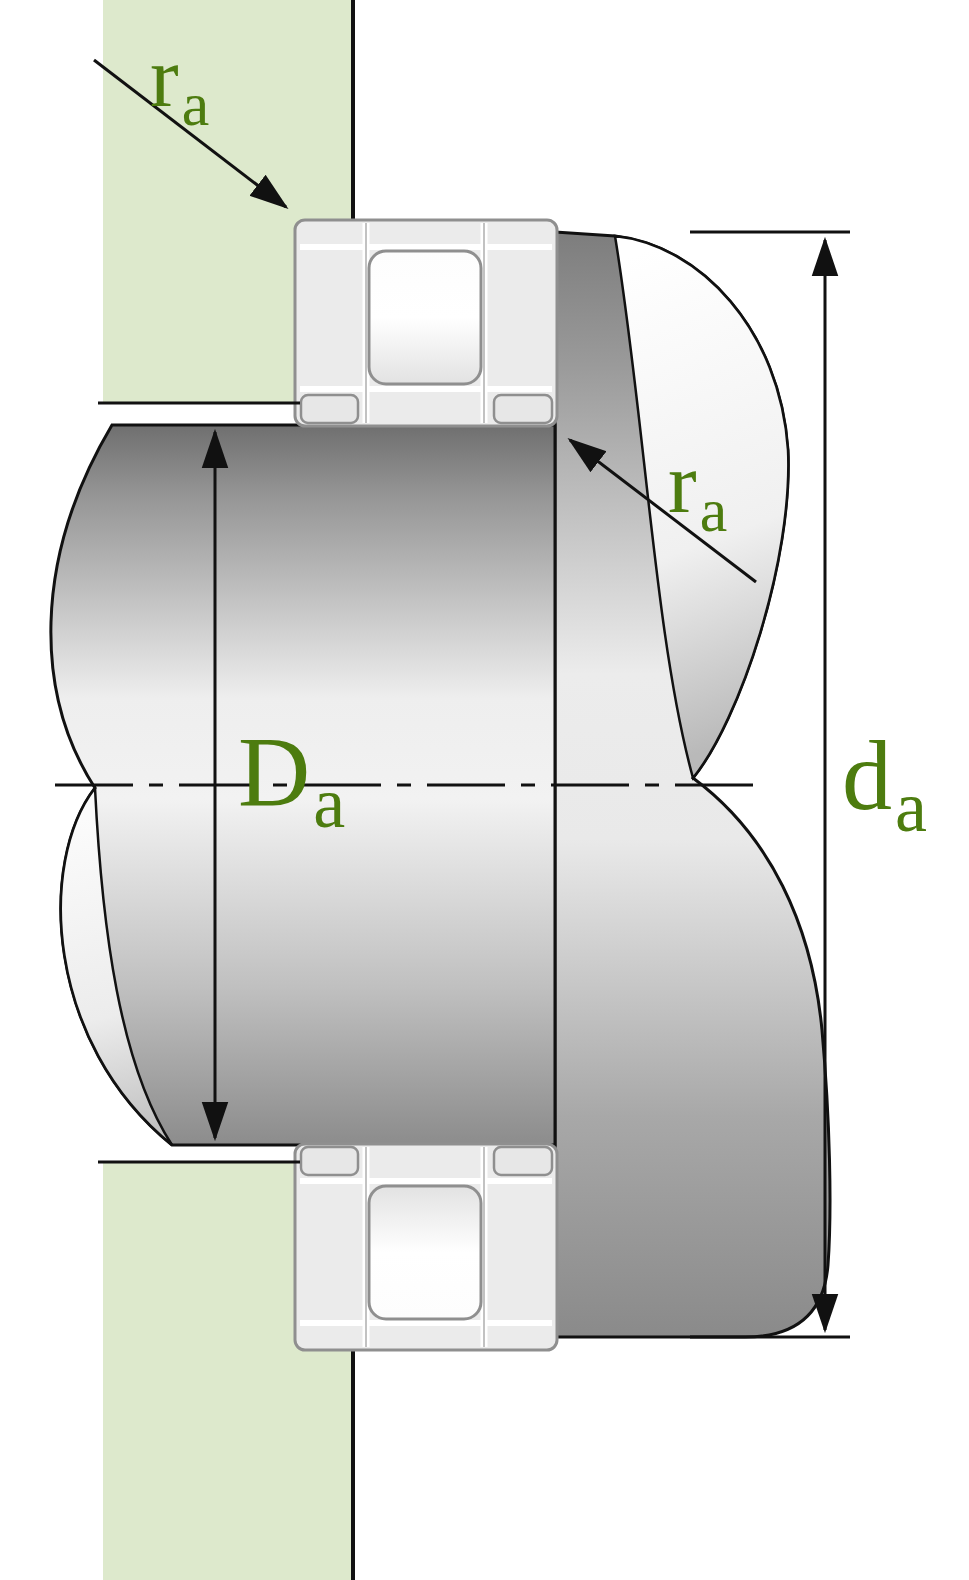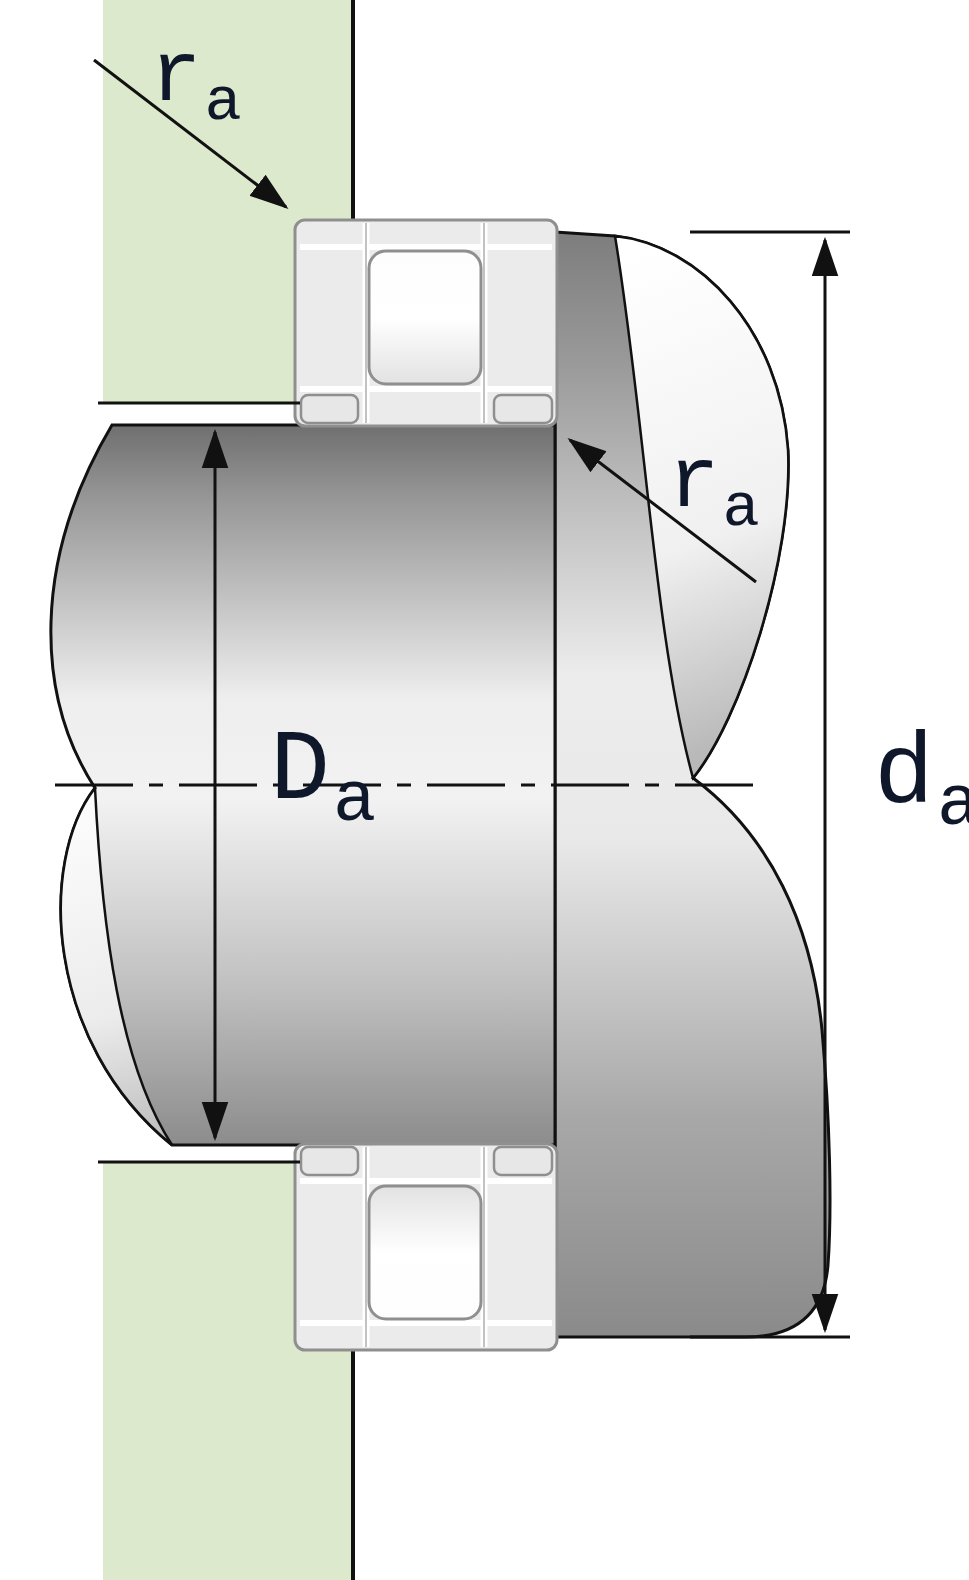--- a/index.html
+++ b/index.html
@@ -11,27 +11,27 @@
     --shaft-light:#f2f2f2;
     --background:#ffffff;
   }
   html,body{margin:0;padding:0;background:var(--background);}
   .stage{
     position:relative;width:969px;height:1580px;background:var(--background);
     overflow:hidden;font-family:"Liberation Sans",sans-serif;
   }
   .stage svg{position:absolute;left:0;top:0;}
   .lbl{
-    position:absolute;color:#0f172a;line-height:1;white-space:nowrap;
-    font-family:Liberation Mono, monospace;
+    position:absolute;color:#4d7c0f;line-height:1;white-space:nowrap;
+    font-family:Liberation Serif, serif;
   }
   .lbl .sub{display:inline-block;transform:translateY(0.30em);margin-left:3px;}
   .lbl-r{font-size:86px;}
   .lbl-r .sub{font-size:62px;}
-  .lbl-big{font-size:100px;margin-left:32px;}
+  .lbl-big{font-size:100px;}
   .lbl-big .sub{font-size:72px;}
 </style>
 </head>
 <body>
 
 <div class="stage">
 
   <svg width="969" height="1580" viewBox="0 0 969 1580">
     <defs>
       <marker id="arrow" viewBox="0 0 10 10" refX="9.2" refY="5" markerWidth="13" markerHeight="13" orient="auto-start-reverse">

